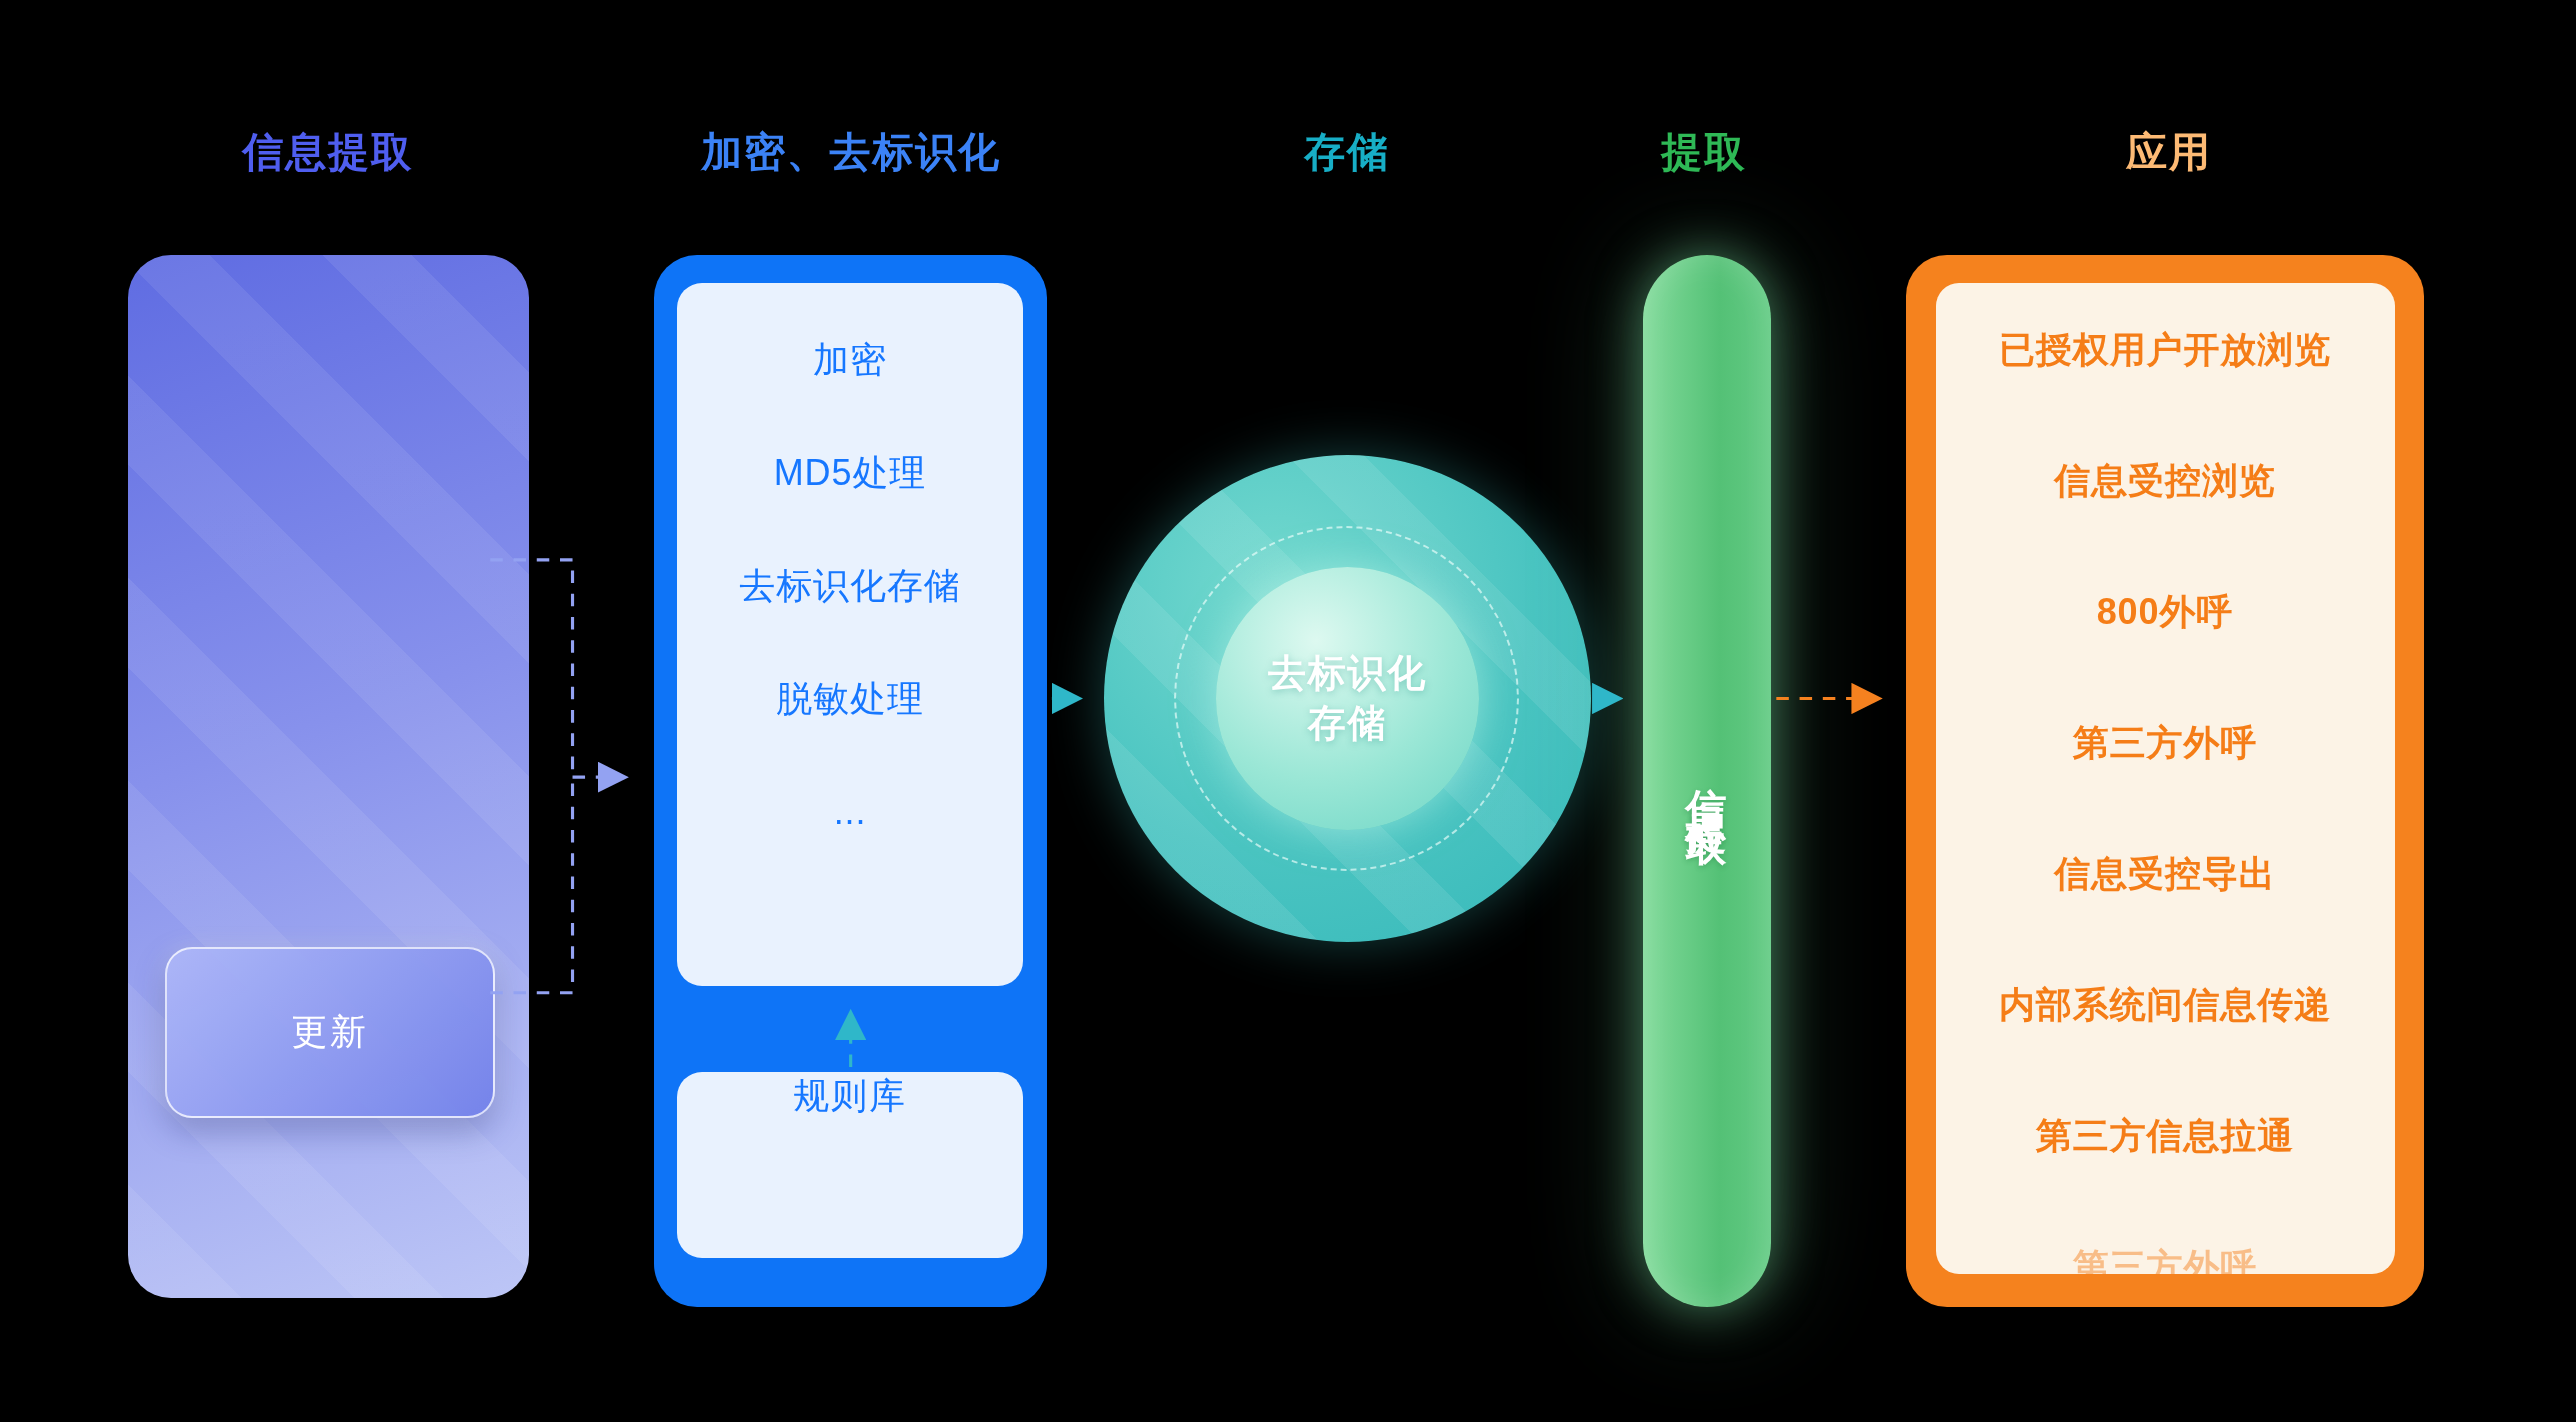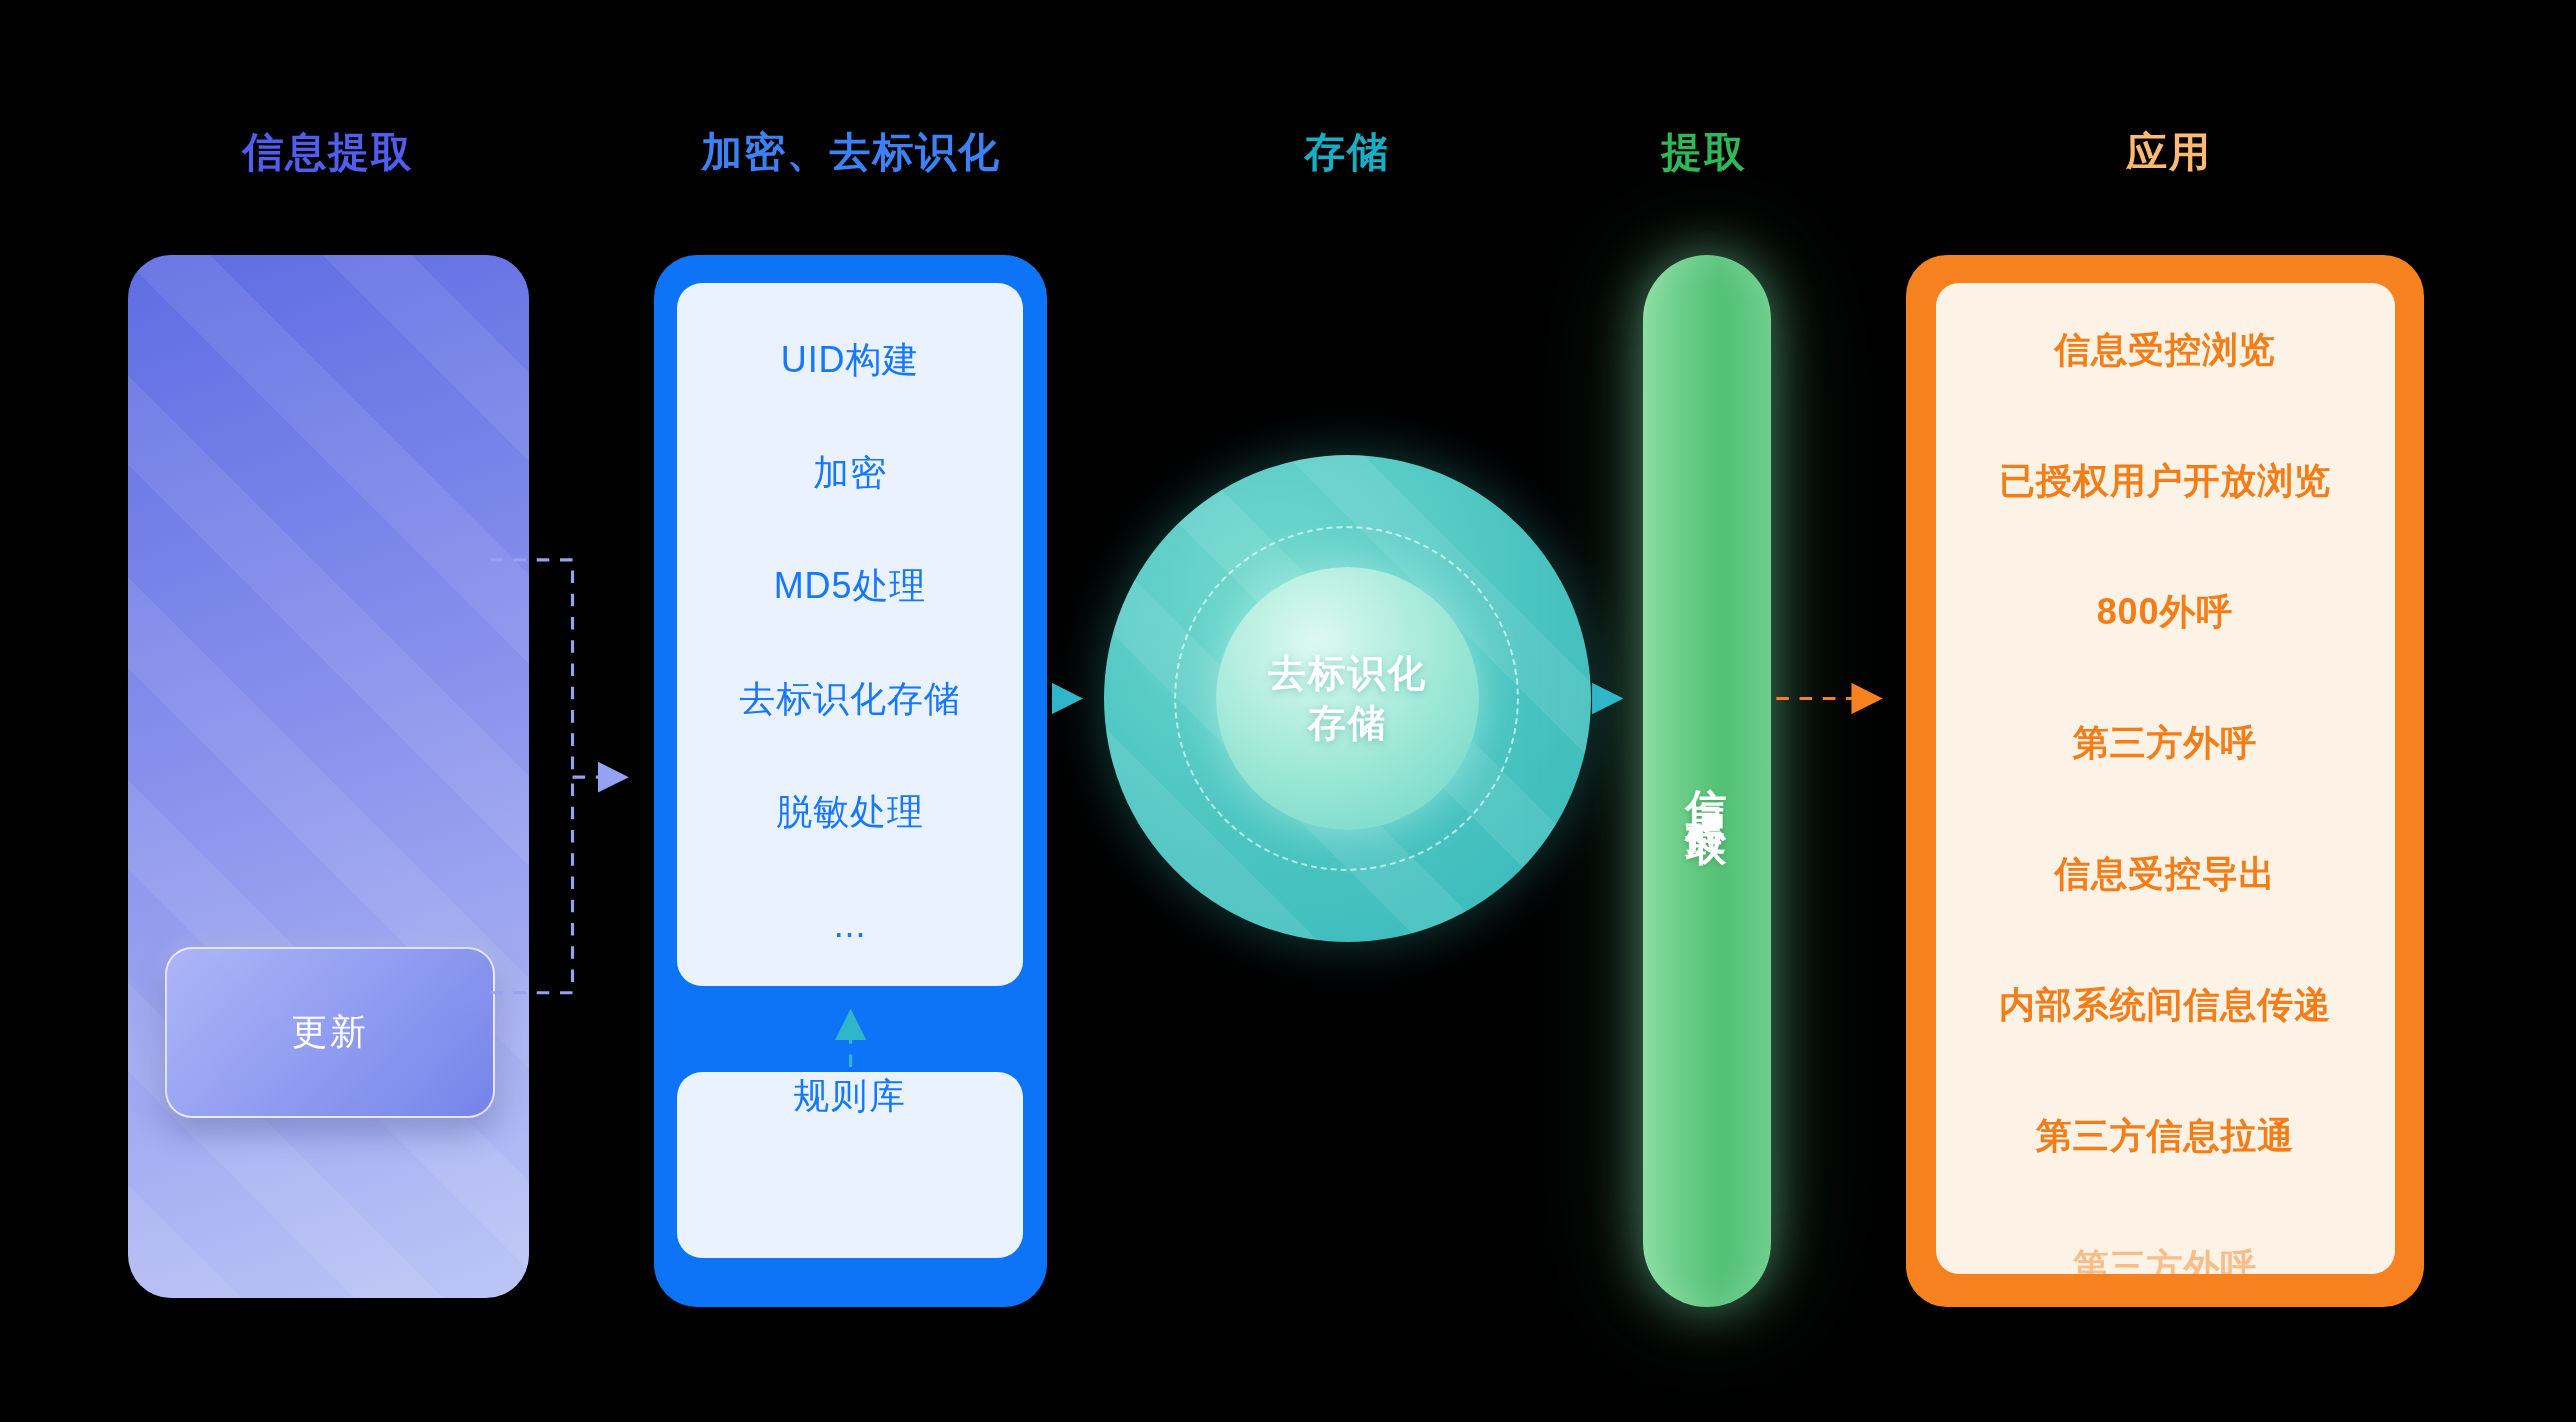--- a/index.html
+++ b/index.html
@@ -81,21 +81,20 @@
   <div class="col-header" id="h-application">应用</div>
 
   <div class="source-panel">
     <div class="source-box" id="box-update">
       <span>更新</span>
     </div>
   </div>
 
   <div class="enc-panel">
     <div class="enc-inner">
-      <div class="enc-step">UID构建</div>
       <div class="enc-step">加密</div>
       <div class="enc-step">MD5处理</div>
       <div class="enc-step">去标识化存储</div>
       <div class="enc-step">脱敏处理</div>
       <div class="enc-step">...</div>
     </div>
     <div class="enc-rule">
       <span>规则库</span>
     </div>
   </div>
@@ -106,22 +105,22 @@
     <div>去标识化</div>
     <div>存储</div>
   </div>
 
   <div class="extract-bar">
     <div class="extract-label">信息提取</div>
   </div>
 
   <div class="app-panel">
     <div class="app-inner">
+      <div class="app-item">已授权用户开放浏览</div>
       <div class="app-item">信息受控浏览</div>
-      <div class="app-item">已授权用户开放浏览</div>
       <div class="app-item">800外呼</div>
       <div class="app-item">第三方外呼</div>
       <div class="app-item">信息受控导出</div>
       <div class="app-item">内部系统间信息传递</div>
       <div class="app-item">第三方信息拉通</div>
       <div class="app-item faded">第三方外呼</div>
     </div>
   </div>
 
   <svg id="arrows" width="2576" height="1422" viewBox="0 0 2880 1590">

